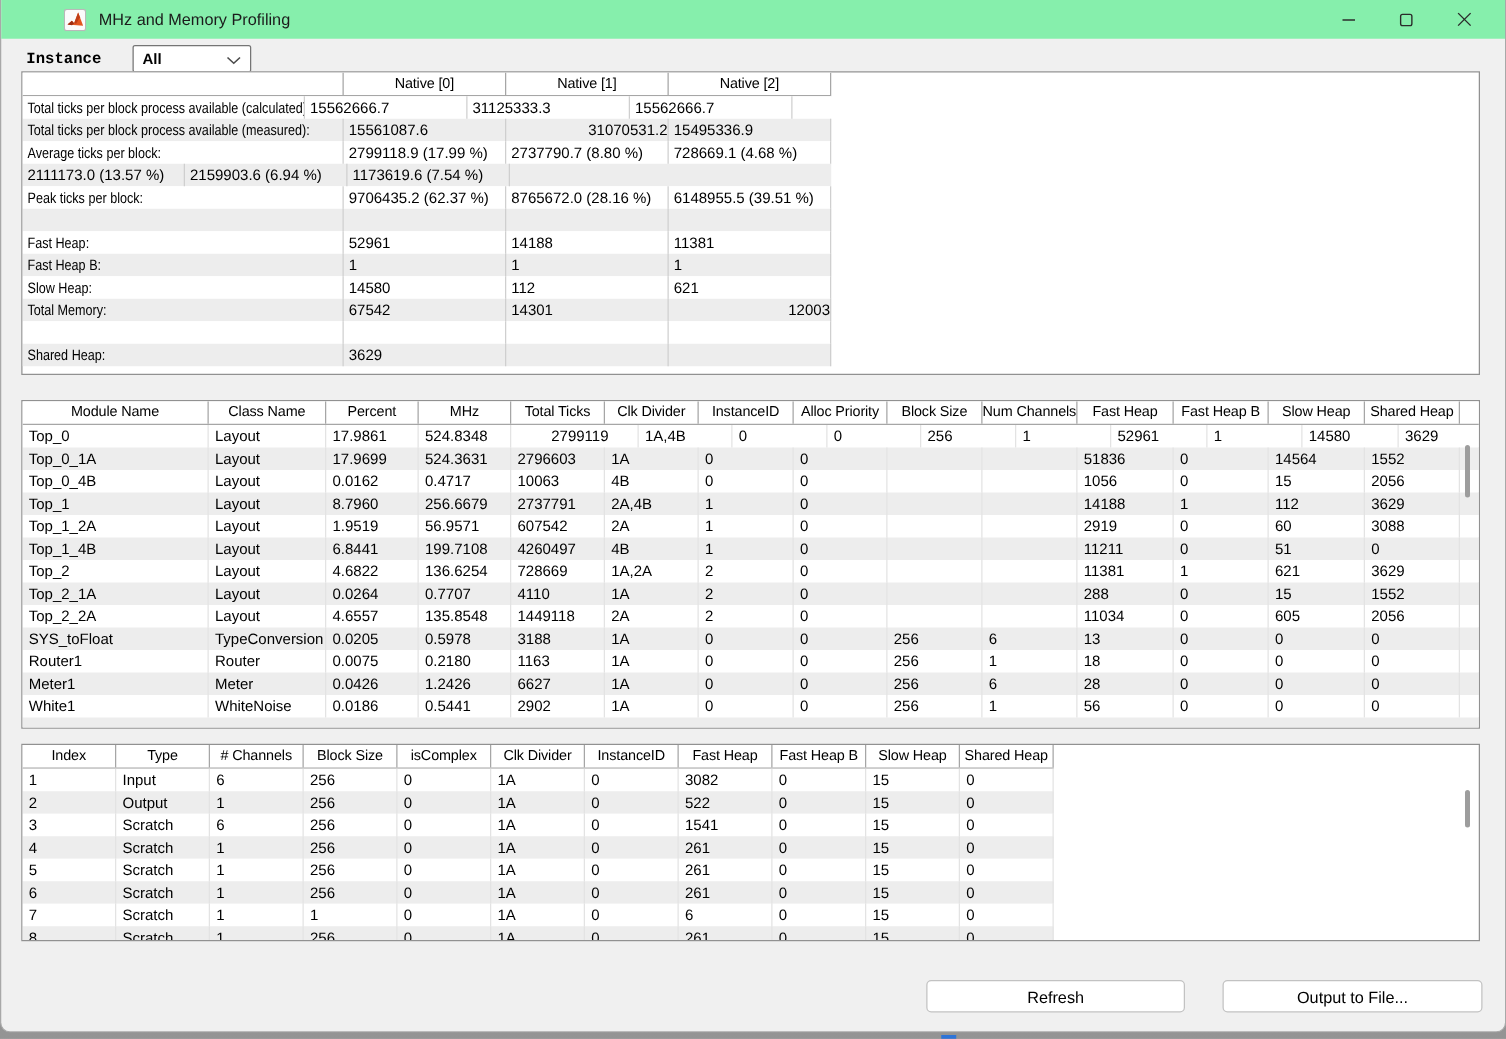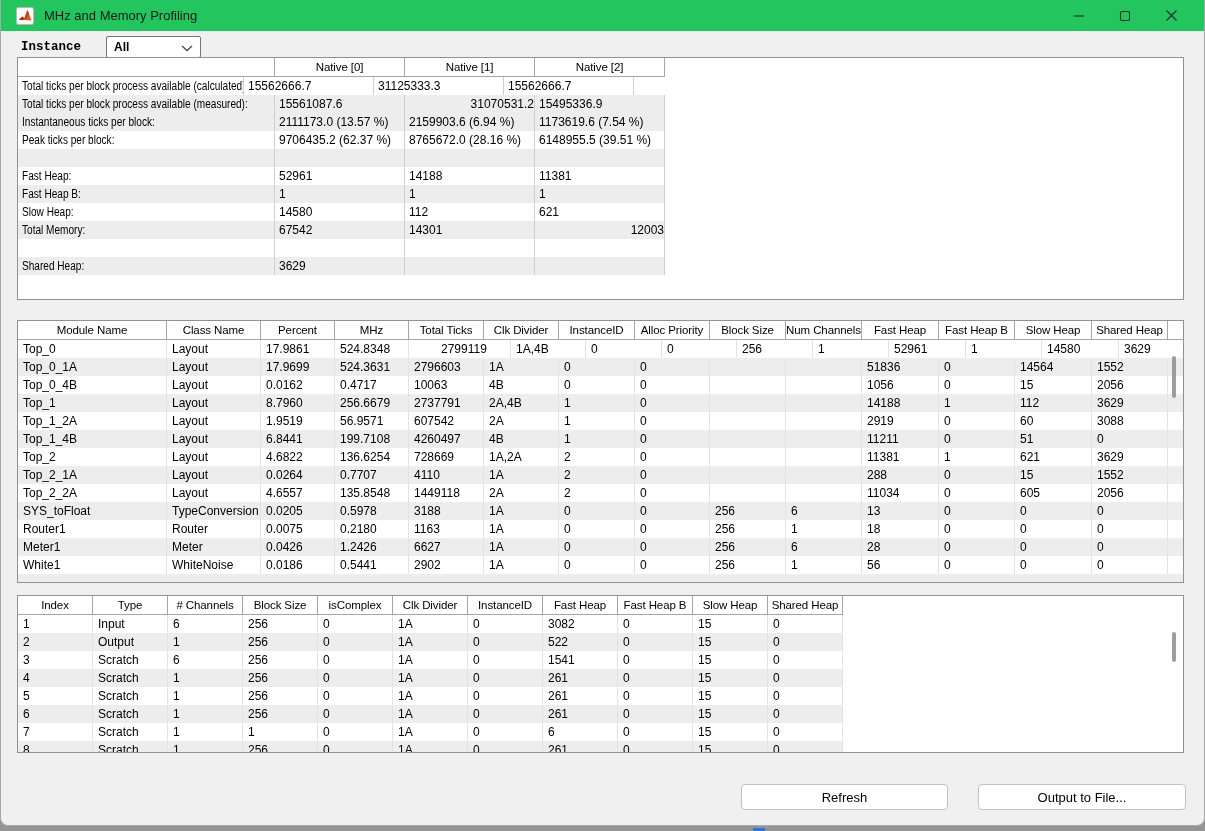--- a/index.html
+++ b/index.html
@@ -11,22 +11,22 @@
   }
   .window{
     position:absolute; left:0; top:0; width:1205px; height:826px;
     background:#f0f0f0;
     border:1px solid #a8a8a8; border-top:none;
     border-radius:0 0 8px 8px;
   }
   
   .titlebar{
     position:absolute; left:0; top:0; right:0; height:31px;
-    background:#22c55e; border-radius:0;
-    display:flex; align-items:center;
+    background:#86efac; border-radius:0;
+    display:flex; align-items:center;padding-left:35px;
   }
   .app-icon{ margin-left:15px; width:18px; height:18px; display:flex; }
   .title{ margin-left:10px; font-size:13px; color:#1b1b1b; }
   .win-controls{ position:absolute; right:10px; top:0; height:31px; display:flex; }
   .win-btn{ width:46px; height:31px; display:flex; align-items:center; justify-content:center; background:transparent; border:none; cursor:default; }
   
   .instance-label{ position:absolute; left:20px; top:36px; height:22px; line-height:22px; font-size:12.5px; font-weight:bold;font-family:Liberation Mono, monospace; }
   .dropdown{
     position:absolute; left:105px; top:36px; width:95px; height:22px;
     background:#fff; border:1px solid #757575; border-radius:2px;
@@ -128,22 +128,27 @@
           <div class="tcell" style="width: 130px;"><span>15562666.7</span></div>
           <div class="tcell" style="width: 130px;"><span>31125333.3</span></div>
           <div class="tcell" style="width: 130px;"><span>15562666.7</span></div>
         </div>
         <div class="trow alt">
           <div class="tcell" style="width: 257px;"><span class="squeeze">Total ticks per block process available (measured):</span></div>
           <div class="tcell" style="width: 130px;"><span>15561087.6</span></div>
           <div class="tcell" style="width: 130px; text-align: right;"><span>31070531.2</span></div>
           <div class="tcell" style="width: 130px;"><span>15495336.9</span></div>
         </div>
-        <div class="trow alt">
-          <div class="tcell" style="width: 257px;"><span class="squeeze">Instantaneous ticks per block:</span></div>
+        <div class="trow">
+          <div class="tcell" style="width: 257px;"><span class="squeeze">Average ticks per block:</span></div>
+          <div class="tcell" style="width: 130px;"><span>2799118.9  (17.99 %)</span></div>
+          <div class="tcell" style="width: 130px;"><span>2737790.7  (8.80 %)</span></div>
+          <div class="tcell" style="width: 130px;"><span>728669.1  (4.68 %)</span></div>
+        </div>
+        <div class="trow alt">
           <div class="tcell" style="width: 130px;"><span>2111173.0  (13.57 %)</span></div>
           <div class="tcell" style="width: 130px;"><span>2159903.6  (6.94 %)</span></div>
           <div class="tcell" style="width: 130px;"><span>1173619.6  (7.54 %)</span></div>
         </div>
         <div class="trow">
           <div class="tcell" style="width: 257px;"><span class="squeeze">Peak ticks per block:</span></div>
           <div class="tcell" style="width: 130px;"><span>9706435.2  (62.37 %)</span></div>
           <div class="tcell" style="width: 130px;"><span>8765672.0  (28.16 %)</span></div>
           <div class="tcell" style="width: 130px;"><span>6148955.5  (39.51 %)</span></div>
         </div>

